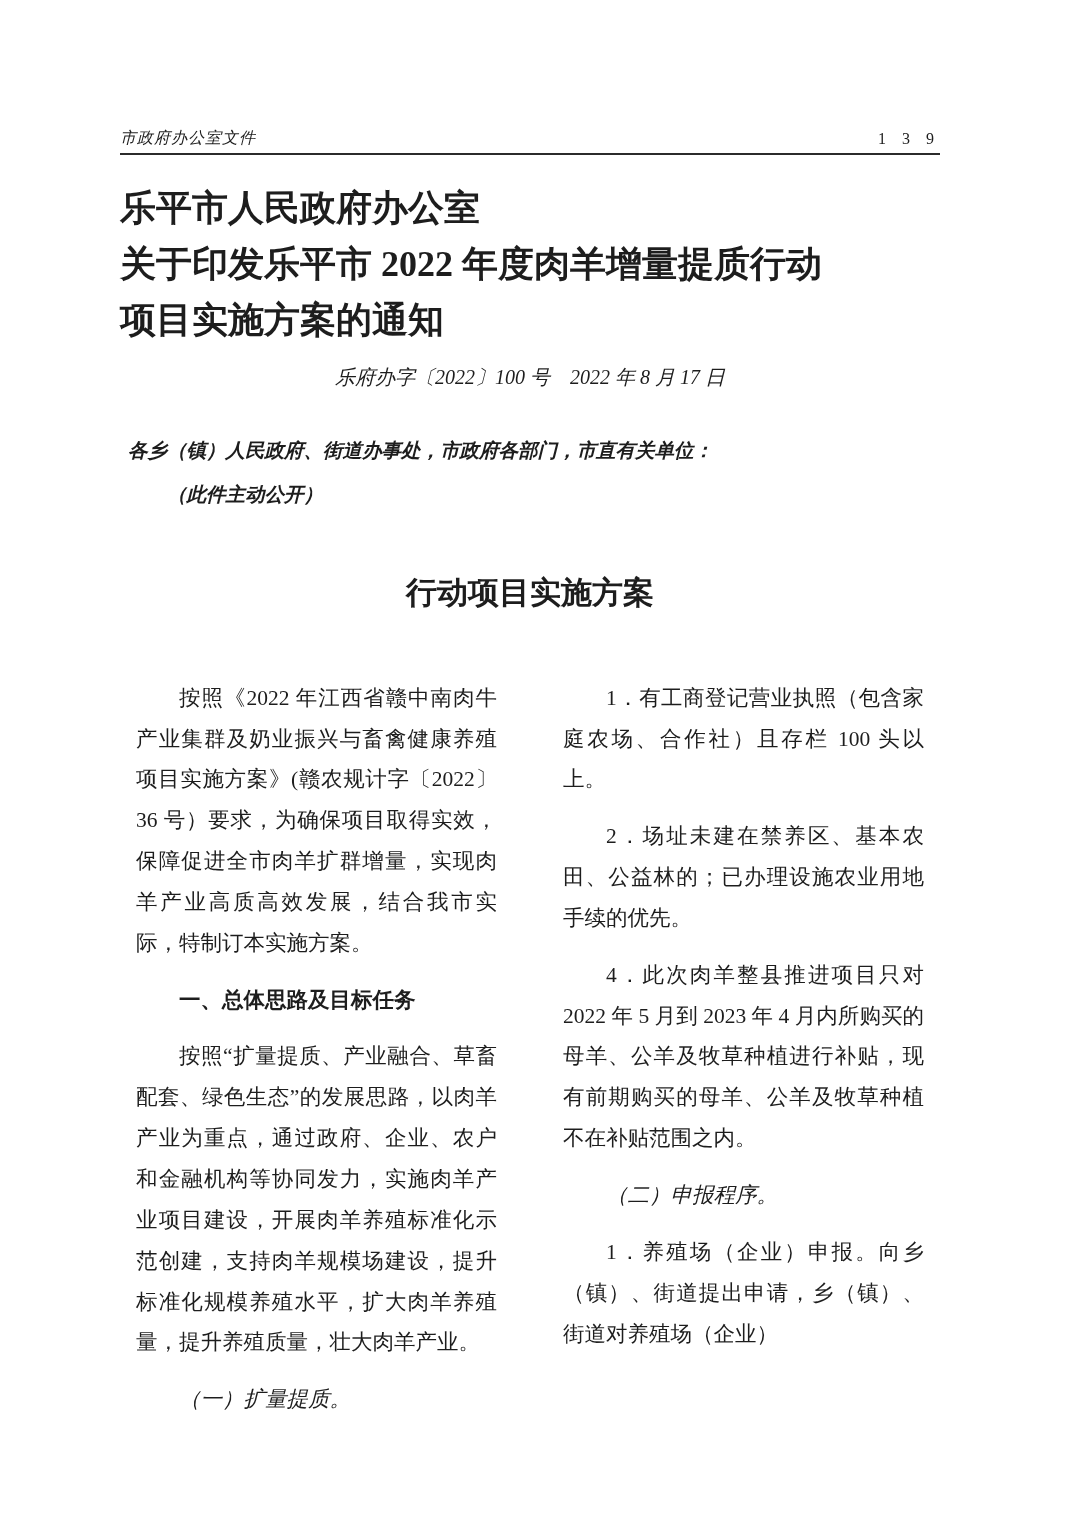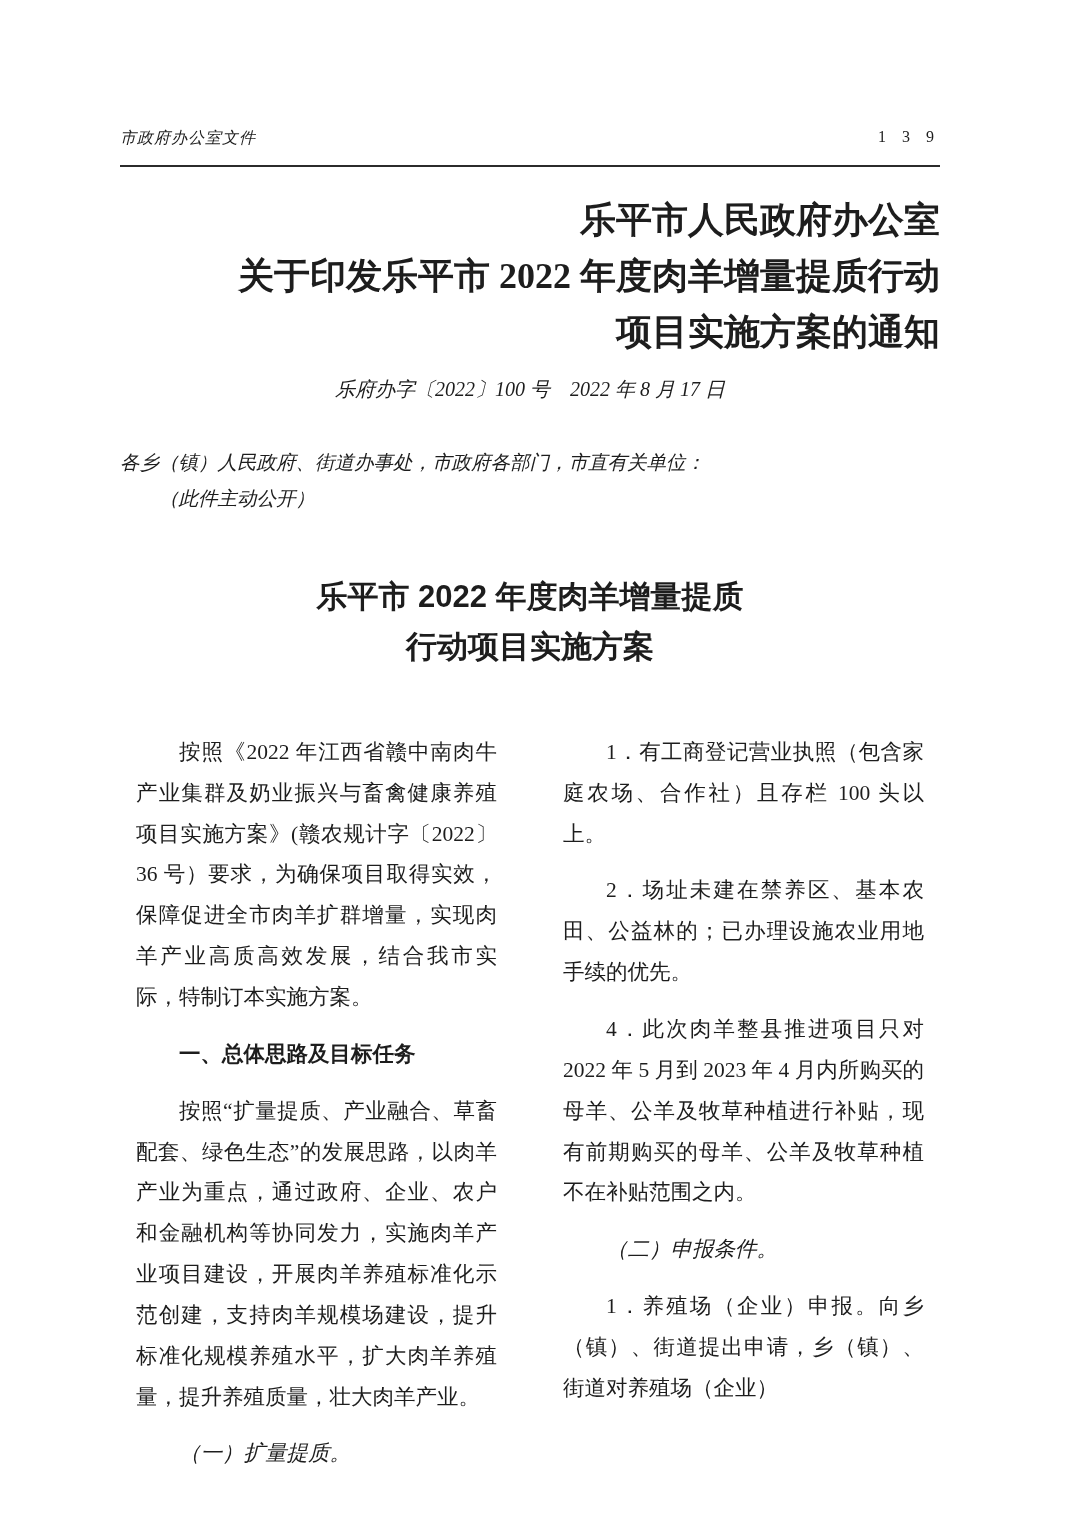--- a/index.html
+++ b/index.html
@@ -16,57 +16,57 @@
     color: #1d1d1d;
     box-sizing: border-box;
     padding: 128px 134px 40px 120px;
     font-family: "Liberation Serif", "DejaVu Serif", serif;
     overflow: hidden;
   }
   
   .hdr {
     display: flex;
     justify-content: space-between;
-    align-items: flex-start;
+    align-items: center;
     border-bottom: 2px solid #2b2b2b;
-    padding-bottom: 16px;
+    padding-bottom: 4px;
   }
   .hdr-left {
     font-style: italic;
     font-size: 16px;
     letter-spacing: 1px;
   }
   .hdr-right {
     font-size: 16px;
     letter-spacing: 6px;
   }
   
   .main-title {
     margin: 26px 0 0 0;
-    text-align: right;
+    text-align: left;
     font-weight: 700;
     font-size: 36px;
     line-height: 1.55;
     font-family: "Liberation Serif", "DejaVu Serif", serif;
   }
   .main-title .tl { display: block; }
   .doc-num {
     margin: 16px 0 0 0;
     text-align: center;
     font-style: italic;
     font-size: 20px;
   }
   
   .notice-body {
     margin-top: 42px;
     font-style: italic;
     font-size: 19.5px;
     line-height: 1.85;
   }
-  .notice-body p { margin: 0; }
+  .notice-body p { margin: 8px; font-weight: bold; }
   .indent { text-indent: 2em; }
   
   .plan-title {
     margin: 54px 0 0 0;
     text-align: center;
     font-family: "Liberation Sans", "DejaVu Sans", sans-serif;
     font-weight: 700;
     font-size: 31px;
     line-height: 1.62;
   }
@@ -111,34 +111,33 @@
     <p class="doc-num">乐府办字〔2022〕100 号　2022 年 8 月 17 日</p>
 
     <div class="notice-body">
       <p>各乡（镇）人民政府、街道办事处，市政府各部门，市直有关单位：</p>
       <p class="indent">（此件主动公开）</p>
     </div>
   </section>
 
   <section>
     <h2 class="plan-title">
-      <span class="tl">乐平市 2022 年度肉羊增量提质</span>
       <span class="tl">行动项目实施方案</span>
     </h2>
 
     <div class="columns">
       <div class="col">
         <p class="indent">按照《2022 年江西省赣中南肉牛产业集群及奶业振兴与畜禽健康养殖项目实施方案》(赣农规计字〔2022〕36 号）要求，为确保项目取得实效，保障促进全市肉羊扩群增量，实现肉羊产业高质高效发展，结合我市实际，特制订本实施方案。</p>
         <p class="h indent">一、总体思路及目标任务</p>
         <p class="indent">按照“扩量提质、产业融合、草畜配套、绿色生态”的发展思路，以肉羊产业为重点，通过政府、企业、农户和金融机构等协同发力，实施肉羊产业项目建设，开展肉羊养殖标准化示范创建，支持肉羊规模场建设，提升标准化规模养殖水平，扩大肉羊养殖量，提升养殖质量，壮大肉羊产业。</p>
         <p class="kai indent">（一）扩量提质。</p>
       </div>
       <div class="col">
         <p class="indent">1．有工商登记营业执照（包含家庭农场、合作社）且存栏 100 头以上。</p>
         <p class="indent">2．场址未建在禁养区、基本农田、公益林的；已办理设施农业用地手续的优先。</p>
         <p class="indent">4．此次肉羊整县推进项目只对 2022 年 5 月到 2023 年 4 月内所购买的母羊、公羊及牧草种植进行补贴，现有前期购买的母羊、公羊及牧草种植不在补贴范围之内。</p>
-        <p class="kai indent">（二）申报条件。</p>
+        <p class="kai indent">（二）申报程序。</p>
         <p class="indent">1．养殖场（企业）申报。向乡（镇）、街道提出申请，乡（镇）、街道对养殖场（企业）</p>
       </div>
     </div>
   </section>
 
 </div>
 
 </body></html>

